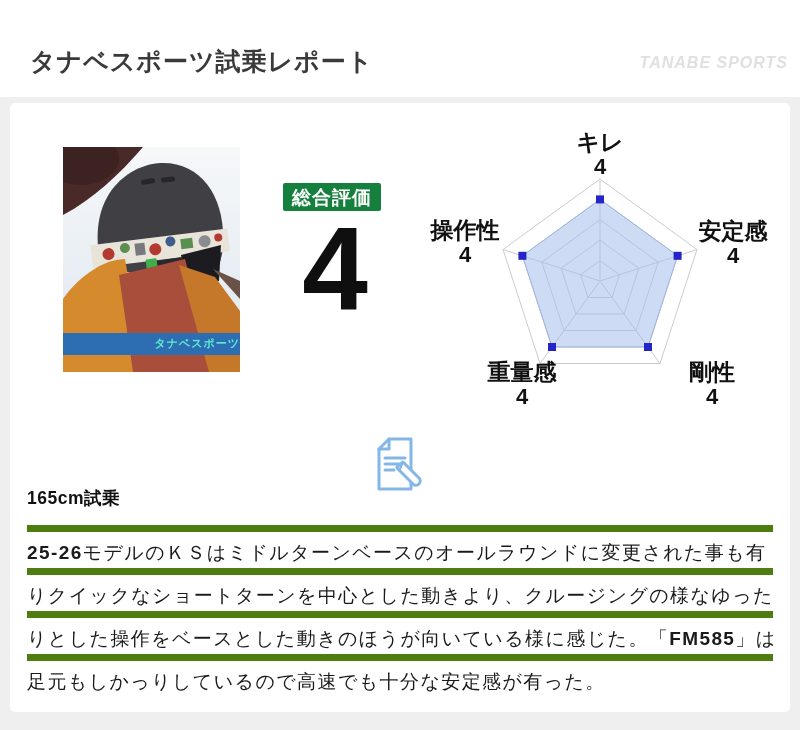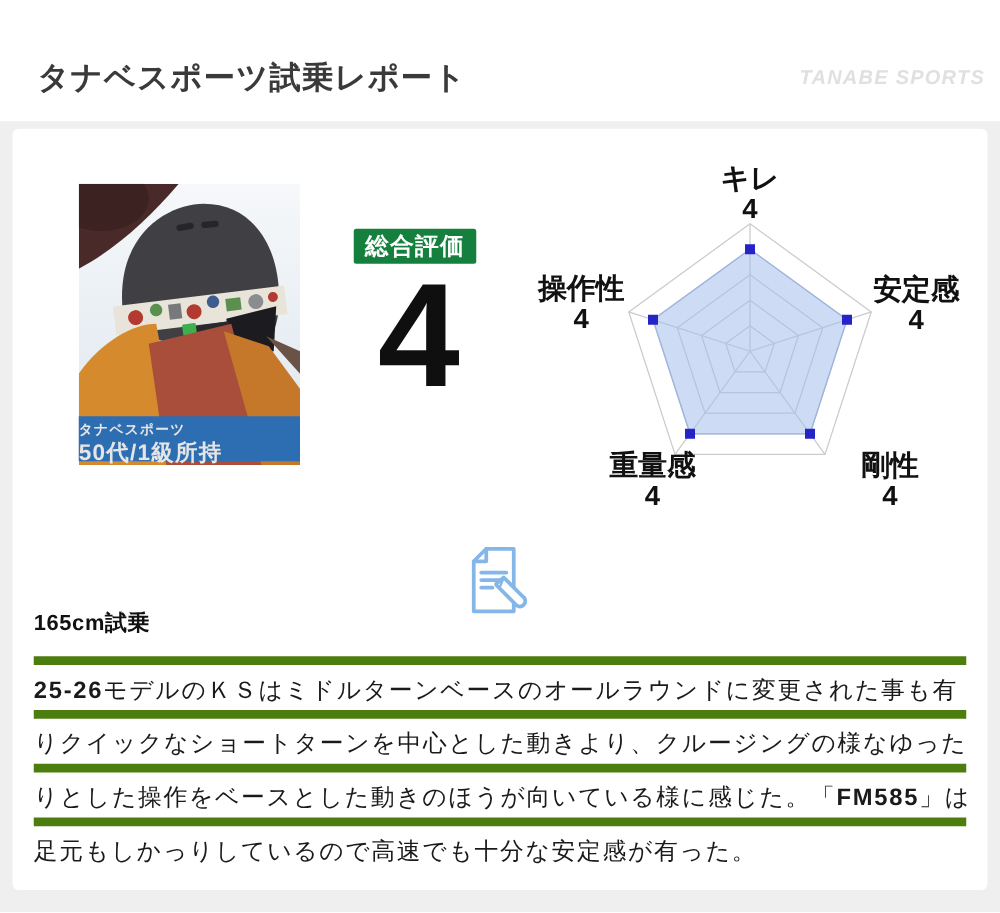--- a/index.html
+++ b/index.html
@@ -16,22 +16,22 @@
                 font-style:italic; color:#e0e0e0; letter-spacing:1px; }
 
   
   .stage { position:absolute; left:0; top:97px; width:800px; height:633px; background:#efefef; }
   .card  { position:absolute; left:10px; top:103px; width:780px; height:609px;
            background:#ffffff; border-radius:5px; }
 
   
   .photo { position:absolute; left:63px; top:147px; width:177px; height:225px; overflow:hidden; }
   .photo svg { display:block; }
-  .photo-banner { position:absolute; left:63px; top:333px; width:177px; height:36px;
-                  background:#2d6eb3; color:#e5e5e5; text-align:left; }
+  .photo-banner { position:absolute; left:63px; top:333px; width:177px; height:22px;
+                  background:#2d6eb3; color:#5eead4; text-align:right; }
   .photo-banner .shop { font-size:11px; font-weight:700; margin-top:3px; letter-spacing:1px; }
   .photo-banner .profile { font-size:18px; font-weight:700; letter-spacing:1px; margin-top:-1px; }
 
   
   .overall-badge { position:absolute; left:283px; top:183px; width:98px; height:28px;
                    background:#15803d; color:#ffffff; font-size:19px; font-weight:700;
                    text-align:center; line-height:29px; letter-spacing:1px; border-radius:2px; }
   .overall-score { position:absolute; left:280px; top:210px; width:110px; text-align:center;
                    font-size:118px; font-weight:700; line-height:1; color:#0f0f0f; }
 
@@ -90,21 +90,20 @@
       <path d="M86 115 L120 110 L126 138 L92 140 Z" fill="#2a2a2e"></path>
       <rect x="83" y="112" width="11" height="9" rx="1" fill="#3faf4e" transform="rotate(-8 88 116)"></rect>
       <path d="M0 152 C18 126 44 112 62 112 L82 225 H0 Z" fill="#d68a2e"></path>
       <path d="M56 128 L122 112 L152 225 H70 Z" fill="#a94e3a"></path>
       <path d="M116 118 L152 130 L177 164 V225 H146 Z" fill="#c5772a"></path>
       <path d="M150 122 L177 152 V134 Z" fill="#6b5246"></path>
     </svg>
   </div>
   <div class="photo-banner">
     <div class="shop">タナベスポーツ</div>
-    <div class="profile">50代/1級所持</div>
   </div>
 
   <div class="overall-badge">総合評価</div>
   <div class="overall-score">4</div>
 
   <div class="radar-wrap">
     <svg id="radar-svg" width="360" height="300" viewBox="0 0 360 300">
         <polygon points="180.0,141.6 199.4,155.7 192.0,178.5 168.0,178.5 160.6,155.7" fill="none" stroke="#cbcbcb" stroke-width="1"></polygon>
         <polygon points="180.0,121.2 218.8,149.4 204.0,195.0 156.0,195.0 141.2,149.4" fill="none" stroke="#cbcbcb" stroke-width="1"></polygon>
         <polygon points="180.0,100.8 238.2,143.1 216.0,211.5 144.0,211.5 121.8,143.1" fill="none" stroke="#cbcbcb" stroke-width="1"></polygon>

